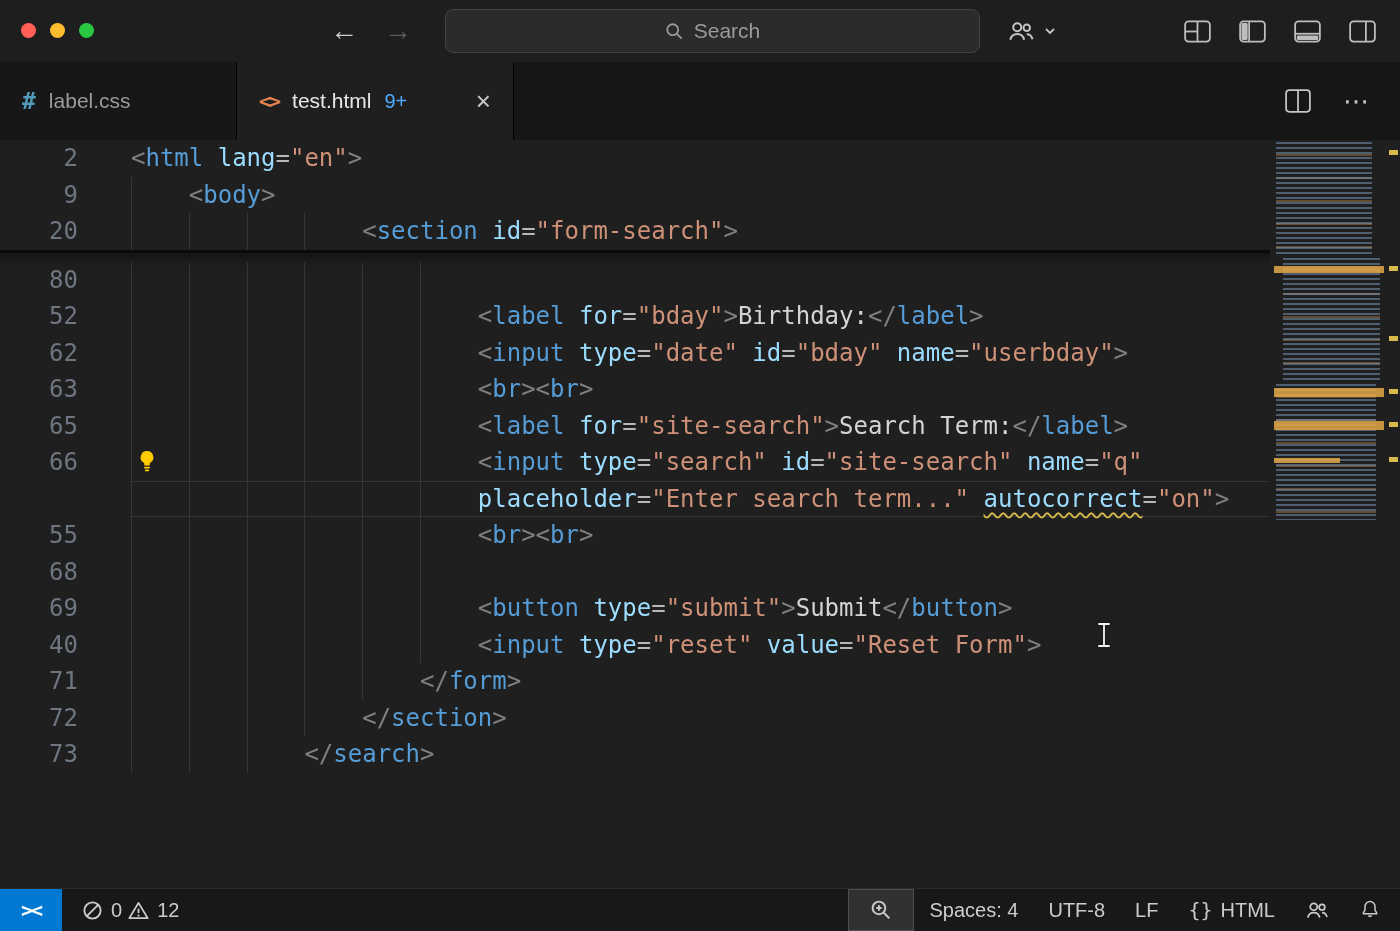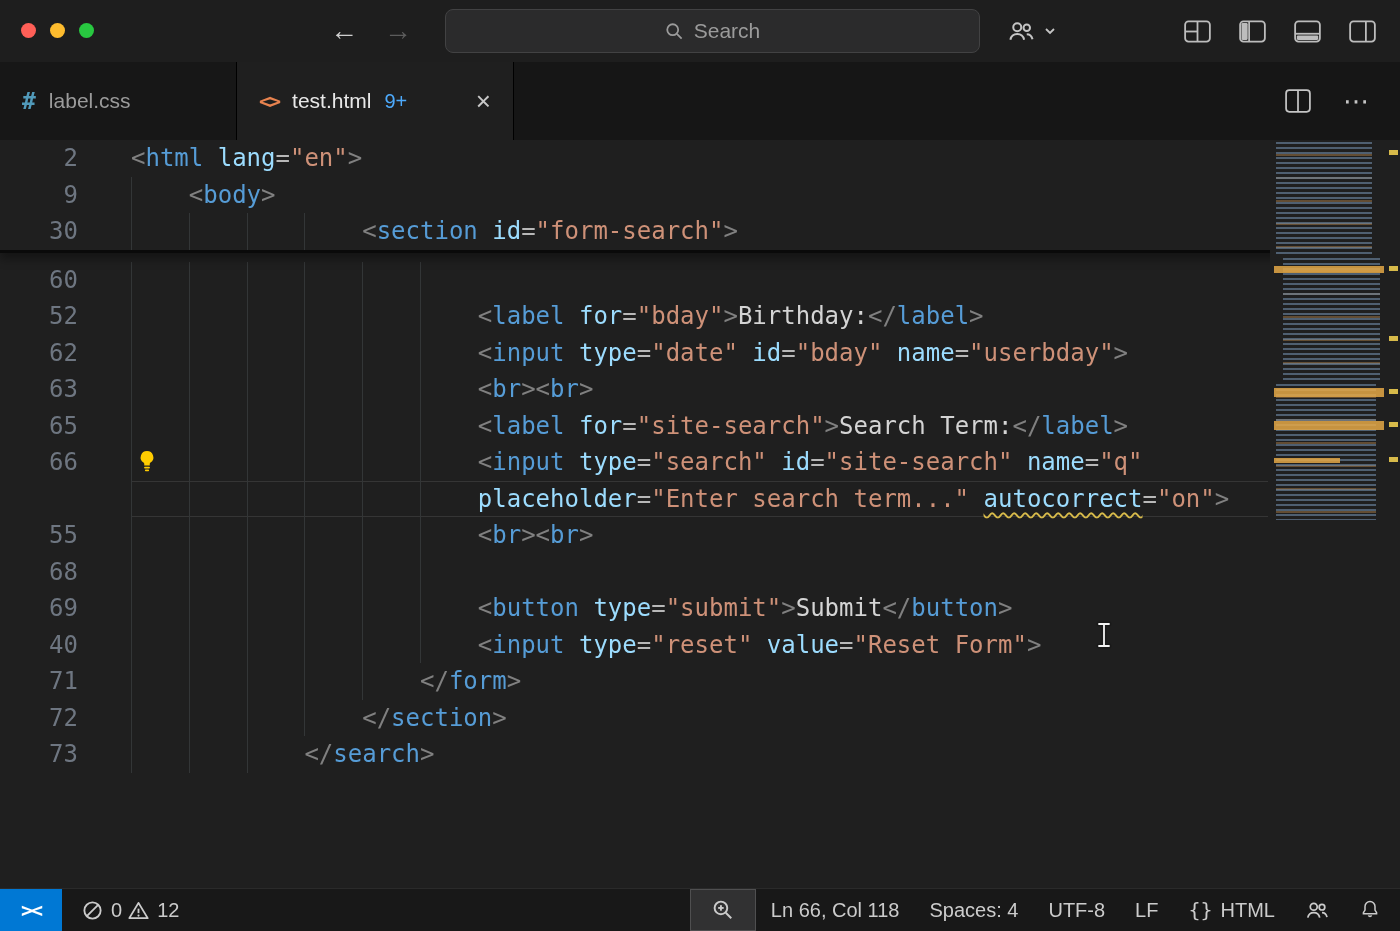--- a/index.html
+++ b/index.html
@@ -153,27 +153,27 @@
   <div class="sticky">
       <div class="crow">
         <div class="gutter">2</div>
         <div class="ccontent"><span class="ctext" style="padding-left: 0ch;"><span class="tk-p">&lt;</span><span class="tk-t">html</span><span class="tk-x"> </span><span class="tk-a">lang</span><span class="tk-o">=</span><span class="tk-s">"en"</span><span class="tk-p">&gt;</span></span></div>
       </div>
       <div class="crow">
         <div class="gutter">9</div>
         <div class="ccontent"><span class="iguide" style="left: 0ch;"></span><span class="ctext" style="padding-left: 4ch;"><span class="tk-p">&lt;</span><span class="tk-t">body</span><span class="tk-p">&gt;</span></span></div>
       </div>
       <div class="crow">
-        <div class="gutter">30</div>
+        <div class="gutter">20</div>
         <div class="ccontent"><span class="iguide" style="left: 0ch;"></span><span class="iguide" style="left: 4ch;"></span><span class="iguide" style="left: 8ch;"></span><span class="iguide" style="left: 12ch;"></span><span class="ctext" style="padding-left: 16ch;"><span class="tk-p">&lt;</span><span class="tk-t">section</span><span class="tk-x"> </span><span class="tk-a">id</span><span class="tk-o">=</span><span class="tk-s">"form-search"</span><span class="tk-p">&gt;</span></span></div>
       </div>
     </div>
   <div class="code-rows">
       <div class="crow">
-        <div class="gutter">60</div>
+        <div class="gutter">80</div>
         <div class="ccontent"><span class="iguide" style="left: 0ch;"></span><span class="iguide" style="left: 4ch;"></span><span class="iguide" style="left: 8ch;"></span><span class="iguide" style="left: 12ch;"></span><span class="iguide" style="left: 16ch;"></span><span class="iguide" style="left: 20ch;"></span><span class="ctext" style="padding-left: 24ch;"></span></div>
       </div>
       <div class="crow">
         <div class="gutter">52</div>
         <div class="ccontent"><span class="iguide" style="left: 0ch;"></span><span class="iguide" style="left: 4ch;"></span><span class="iguide" style="left: 8ch;"></span><span class="iguide" style="left: 12ch;"></span><span class="iguide" style="left: 16ch;"></span><span class="iguide" style="left: 20ch;"></span><span class="ctext" style="padding-left: 24ch;"><span class="tk-p">&lt;</span><span class="tk-t">label</span><span class="tk-x"> </span><span class="tk-a">for</span><span class="tk-o">=</span><span class="tk-s">"bday"</span><span class="tk-p">&gt;</span><span class="tk-x">Birthday:</span><span class="tk-p">&lt;/</span><span class="tk-t">label</span><span class="tk-p">&gt;</span></span></div>
       </div>
       <div class="crow">
         <div class="gutter">62</div>
         <div class="ccontent"><span class="iguide" style="left: 0ch;"></span><span class="iguide" style="left: 4ch;"></span><span class="iguide" style="left: 8ch;"></span><span class="iguide" style="left: 12ch;"></span><span class="iguide" style="left: 16ch;"></span><span class="iguide" style="left: 20ch;"></span><span class="ctext" style="padding-left: 24ch;"><span class="tk-p">&lt;</span><span class="tk-t">input</span><span class="tk-x"> </span><span class="tk-a">type</span><span class="tk-o">=</span><span class="tk-s">"date"</span><span class="tk-x"> </span><span class="tk-a">id</span><span class="tk-o">=</span><span class="tk-s">"bday"</span><span class="tk-x"> </span><span class="tk-a">name</span><span class="tk-o">=</span><span class="tk-s">"userbday"</span><span class="tk-p">&gt;</span></span></div>
       </div>
@@ -274,21 +274,20 @@
   </div>
   <div class="sb-spacer"></div>
   <div class="sb-zoom">
     <svg width="22" height="22" viewBox="0 0 16 16" fill="none" stroke="#cbcbcb" stroke-width="1.4">
         <circle cx="6.5" cy="6.5" r="4.6"></circle>
         <line x1="10" y1="10" x2="14" y2="14"></line>
         <line x1="4.5" y1="6.5" x2="8.5" y2="6.5"></line>
         <line x1="6.5" y1="4.5" x2="6.5" y2="8.5"></line>
       </svg>
   </div>
-  <div class="sb-item">Ln 66, Col 118</div>
   <div class="sb-item">Spaces: 4</div>
   <div class="sb-item">UTF-8</div>
   <div class="sb-item">LF</div>
   <div class="sb-item">
     <span class="braces">{}</span>
     <span>HTML</span>
   </div>
   <div class="sb-icon">
     <svg width="26" height="26" viewBox="0 0 24 24" fill="none" stroke="#cbcbcb" stroke-width="1.6">
         <circle cx="9" cy="9" r="3.2"></circle>

